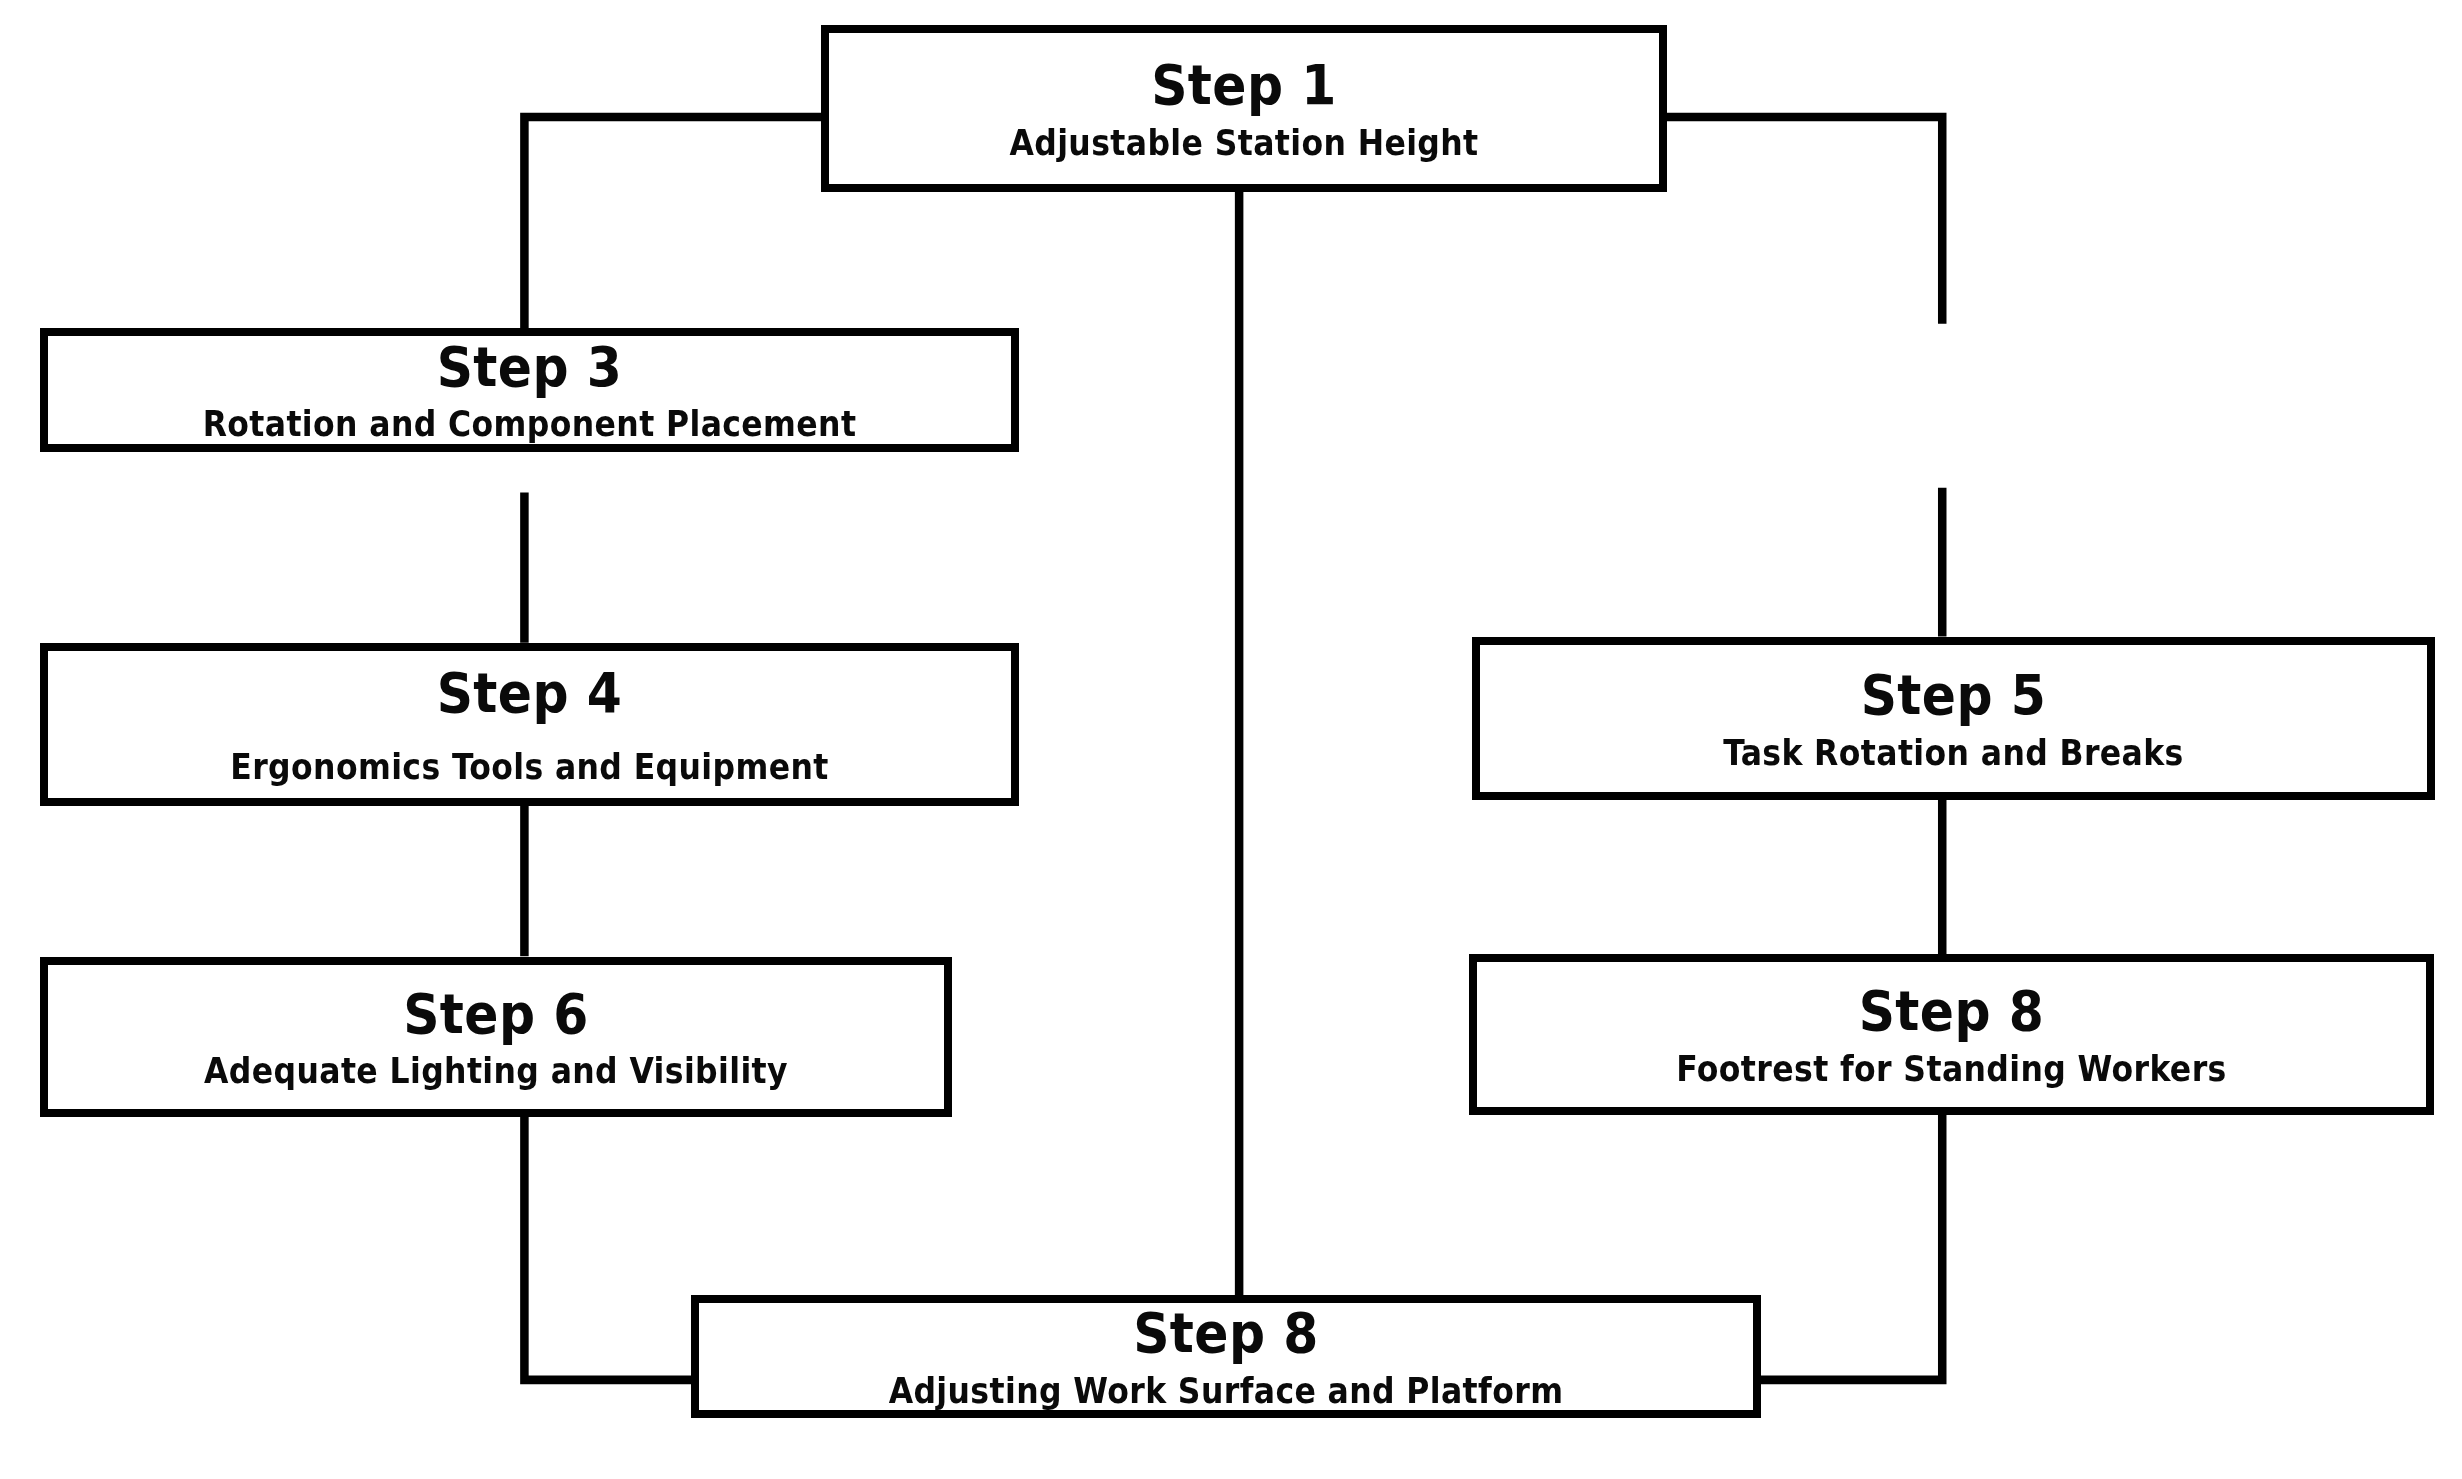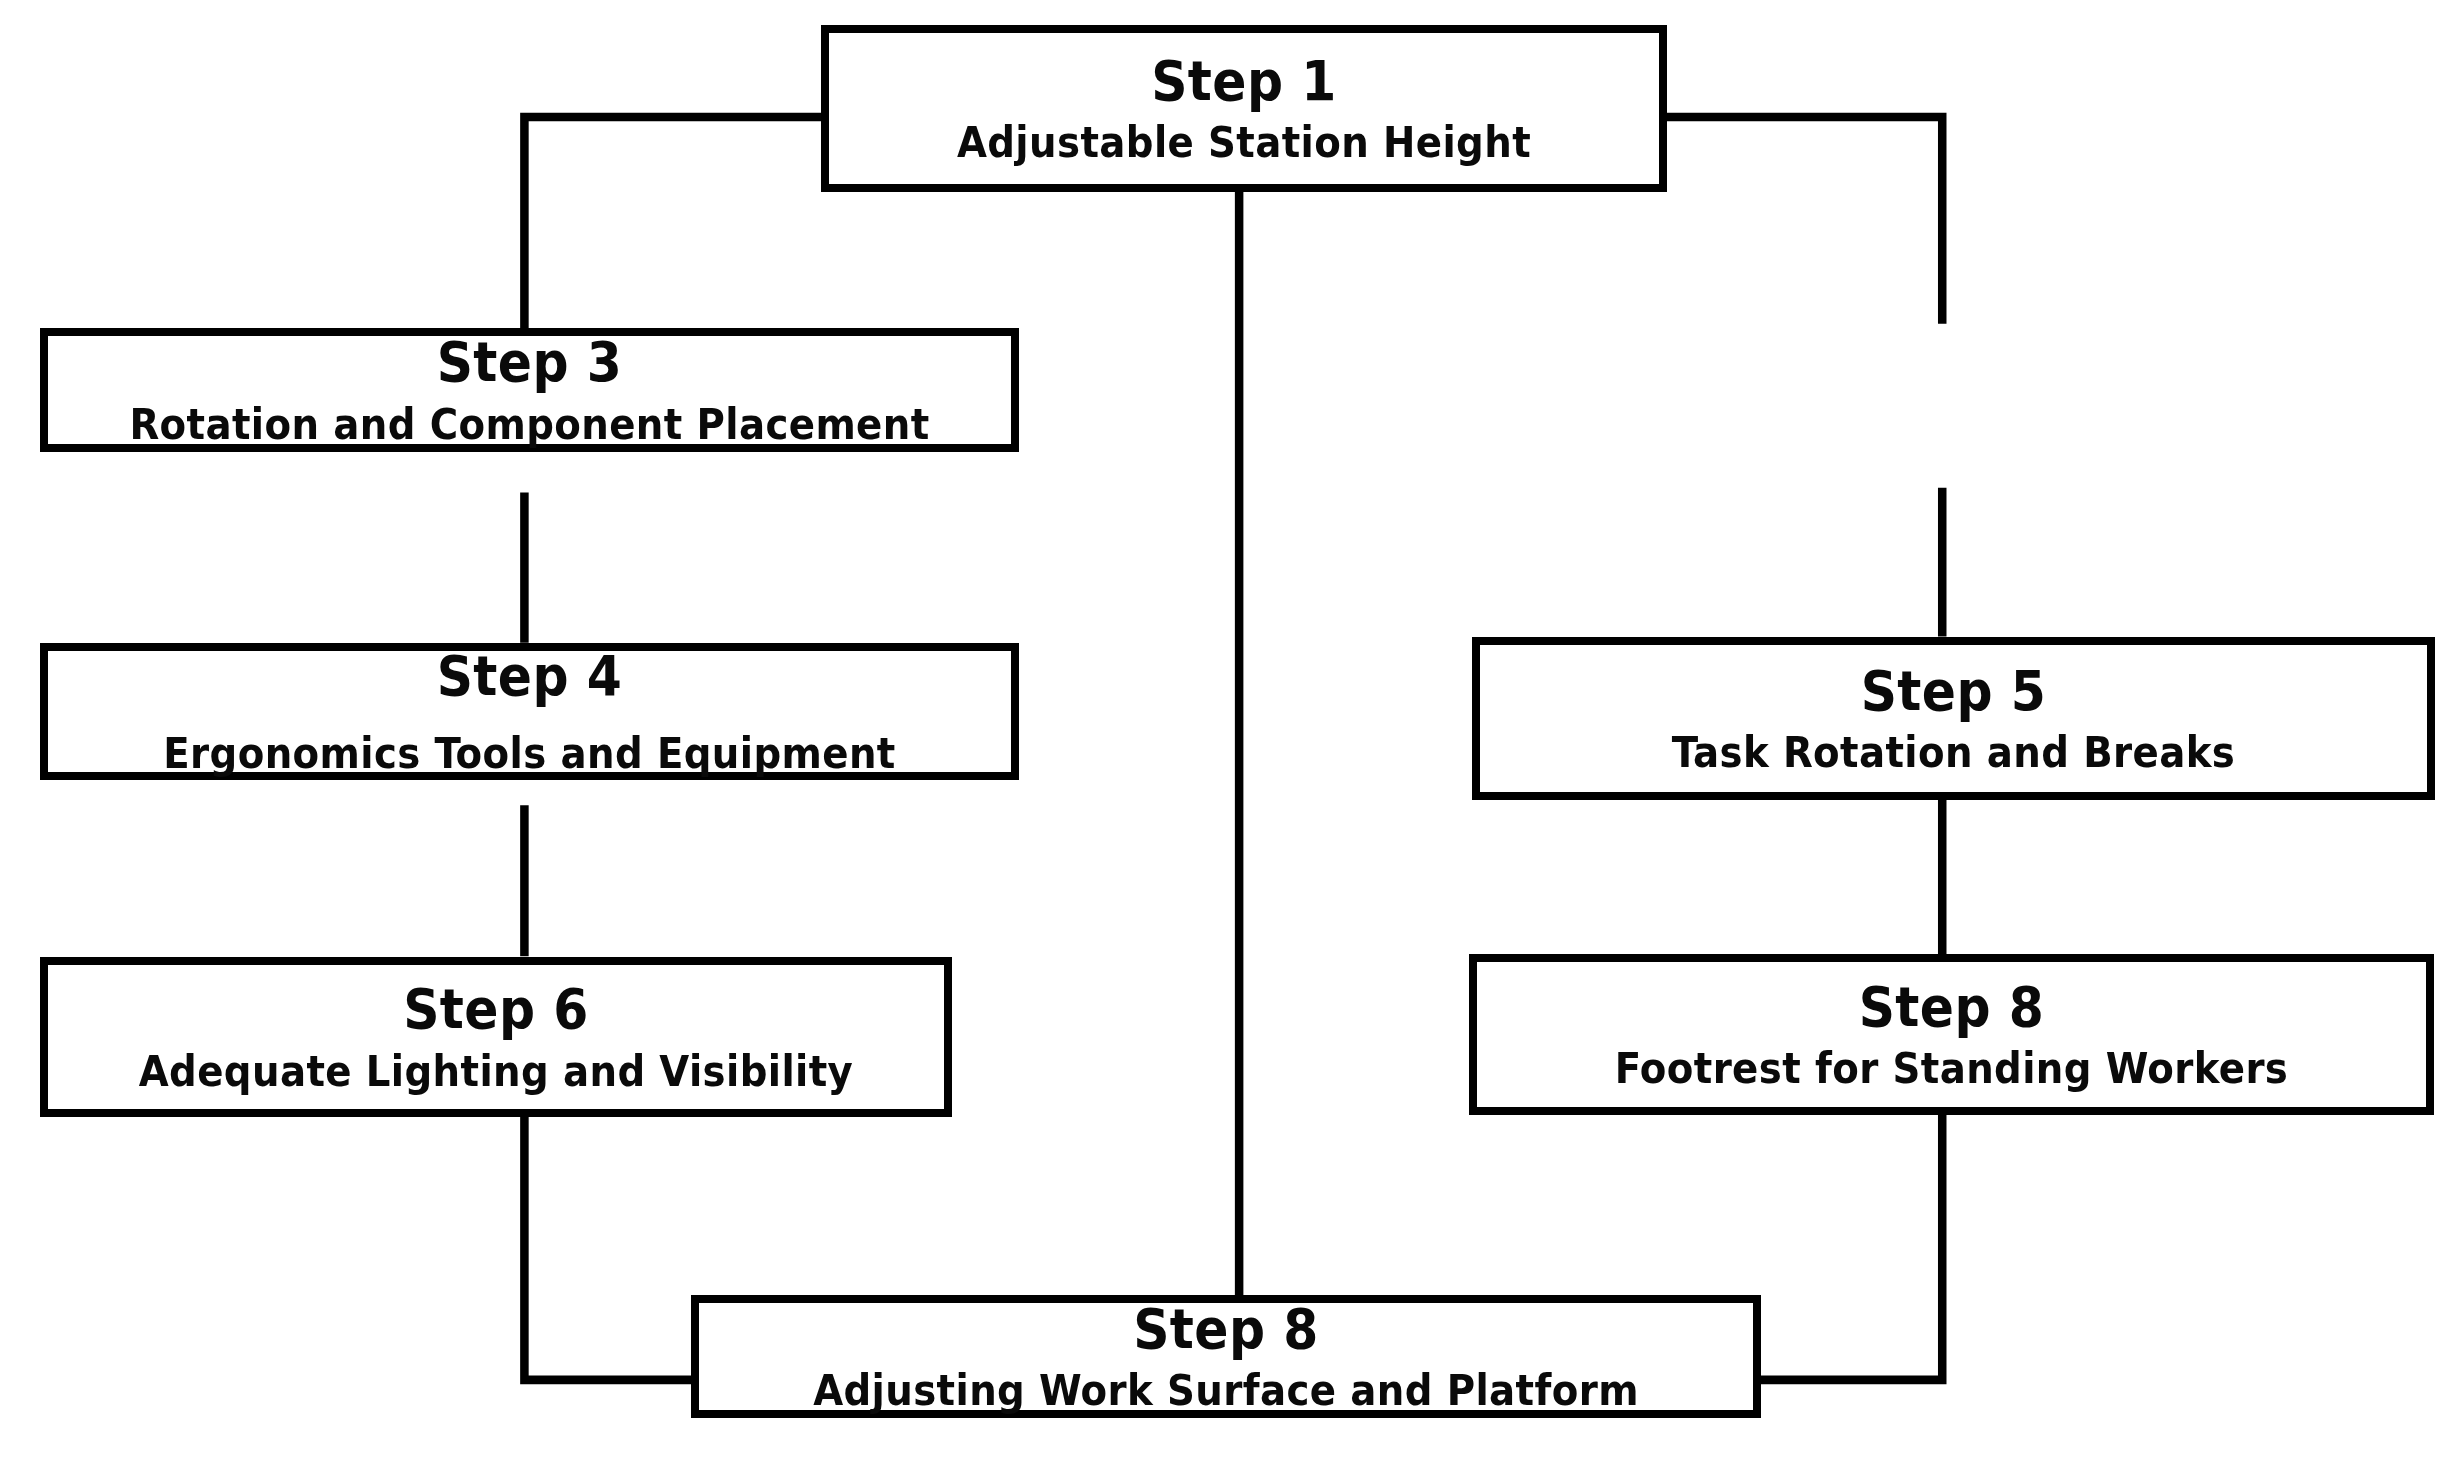--- a/index.html
+++ b/index.html
@@ -43,21 +43,21 @@
     font-stretch: condensed;
     text-align: center;
     white-space: nowrap;
     letter-spacing: 0.4px;
     line-height: 1.16;
   }
   .node-title {
     font-size: 56px;
   }
   .node-desc {
-    font-size: 43px;
+    font-size: 35px;
     margin-top: 4.6px;
   }
 </style>
 </head>
 <body>
 
 <div id="flowchart-root">
 
   <svg class="connector-layer" viewBox="0 0 3179 1910" xmlns="http://www.w3.org/2000/svg">
     <g stroke="#000000" stroke-width="11" fill="none" stroke-linecap="butt">
@@ -86,21 +86,21 @@
     <div class="node-line node-title">Step 1</div>
     <div class="node-line node-desc">Adjustable Station Height</div>
   </div>
 
   <div class="node-box" style="left:40px; top:328px; width:979px; height:124px;">
     <div class="node-line node-title">Step 3</div>
     <div class="node-line node-desc">Rotation and Component Placement</div>
   </div>
 
 
-  <div class="node-box" style="left:40px; top:643px; width:979px; height:137px;gap:16px;">
+  <div class="node-box" style="left:40px; top:643px; width:979px; height:163px;gap:16px;">
     <div class="node-line node-title">Step 4</div>
     <div class="node-line node-desc">Ergonomics Tools and Equipment</div>
   </div>
 
   <div class="node-box" style="left:1472px; top:637px; width:963px; height:163px;">
     <div class="node-line node-title">Step 5</div>
     <div class="node-line node-desc">Task Rotation and Breaks</div>
   </div>
 
   <div class="node-box" style="left:40px; top:957px; width:912px; height:160px;">

